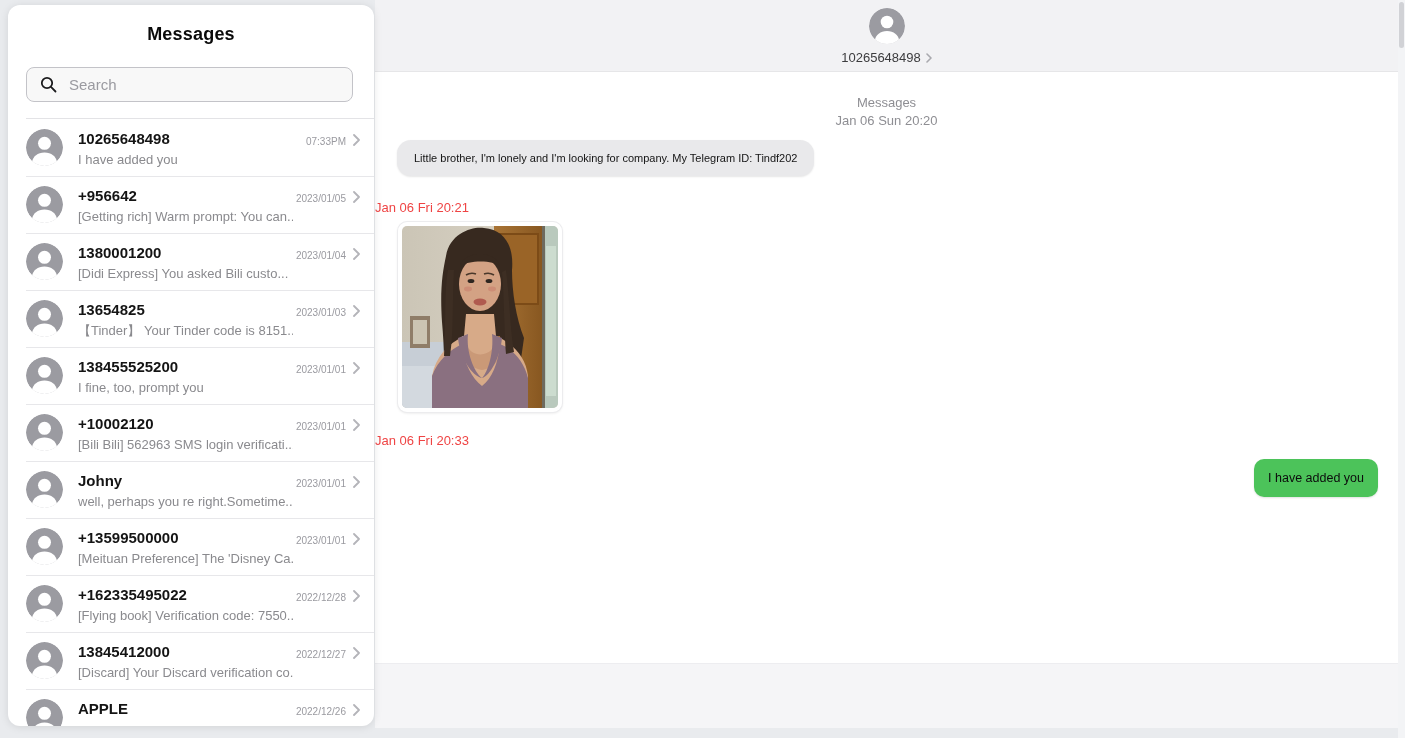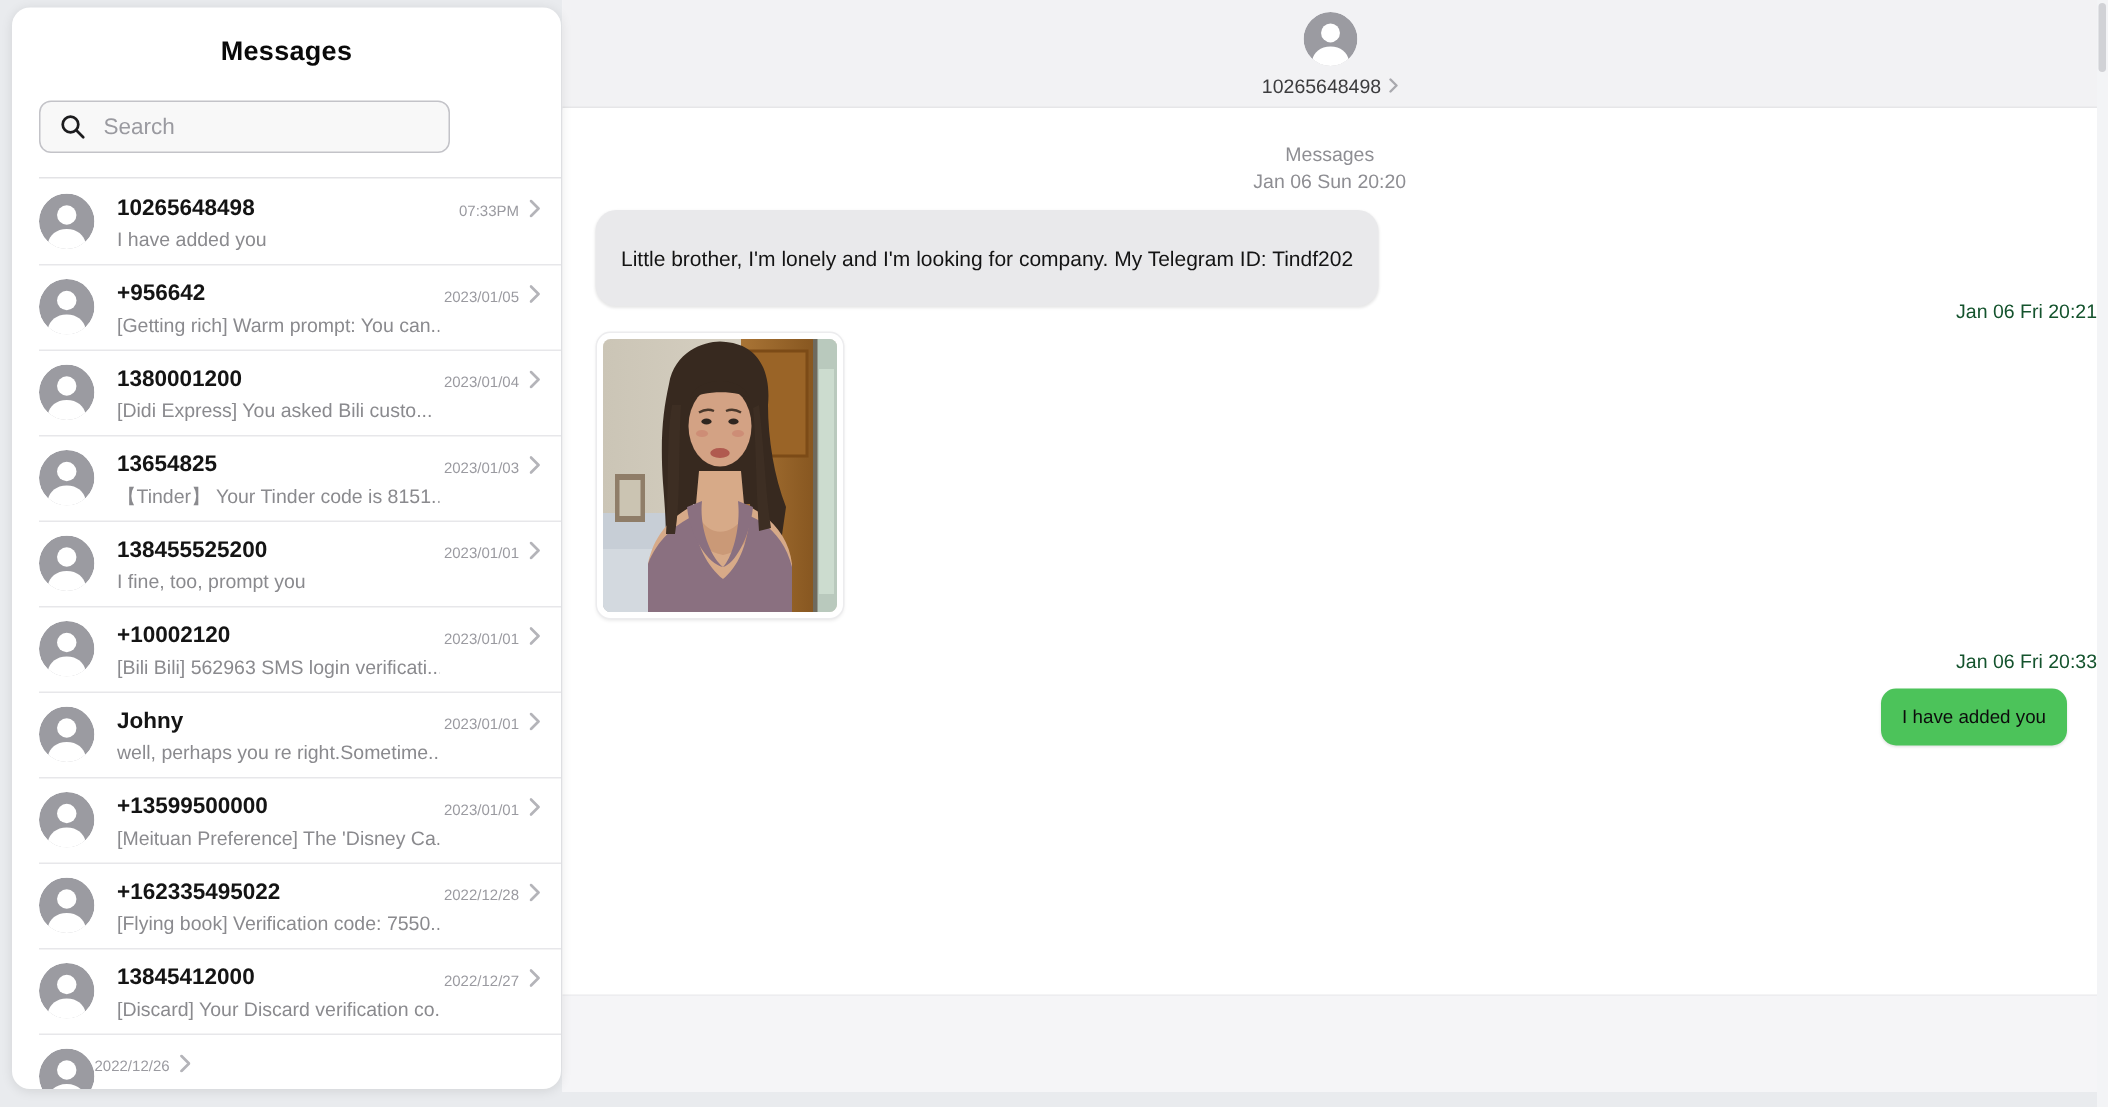--- a/index.html
+++ b/index.html
@@ -16,21 +16,21 @@
     background:#ffffff; border-radius:12px;
     box-shadow:0 1px 8px rgba(0,0,0,.10);
     overflow:hidden; z-index:3;
   }
   .sidebar-title {
     text-align:center; font-size:18px; font-weight:bold; color:#0a0a0a;
     padding-top:19px; letter-spacing:.2px;
   }
   .search-wrap { margin:22px 20px 0 18px; position:relative; }
   .search-box {
-    width:274px; height:35px; border:1px solid #c3c3c8; border-radius:8px;
+    width:327px; height:35px; border:1px solid #c3c3c8; border-radius:8px;
     background:#f8f8f8; padding:0 12px 0 42px; font-size:15px; color:#1c1c1e;
     font-family:"Liberation Sans", sans-serif; outline:none;
   }
   .search-box::placeholder { color:#9a9aa0; }
   .search-icon { position:absolute; left:14px; top:9px; }
   .sidebar-divider { height:1px; background:#e3e3e6; margin:16px 0 0 18px; }
   .conv-list { }
   .conv-row {
     display:flex; align-items:flex-start; padding:10px 14px 0 18px;
     height:57px; cursor:pointer; position:relative;
@@ -59,25 +59,25 @@
     display:flex; flex-direction:column; align-items:center; padding-top:8px;
   }
   .chat-header .conv-avatar { width:36px; height:36px; flex:0 0 36px; }
   .chat-contact {
     display:flex; align-items:center; margin-top:4px; cursor:pointer;
   }
   .chat-contact-name { font-size:13px; color:#3c3c3e; }
   .chat-contact .chev { margin-left:5px; margin-top:1px; }
   .chat-body { position:absolute; left:0; top:73px; width:100%; height:590px; background:#fff; }
   .sys-block { text-align:center; color:#8e8e93; font-size:13px; line-height:18px; margin-top:21px; }
-  .sys-line  { text-align:right; color:#14532d; font-size:13px; }
+  .sys-line  { text-align:left; color:#ef4444; font-size:13px; }
   .bubble-in {
     position:absolute; left:22px; top:67px;
-    background:#e9e9eb; border-radius:14px; padding:24px 17px;
-    font-size:14px; color:#141414; white-space:nowrap;
+    background:#e9e9eb; border-radius:14px; padding:12px 17px;
+    font-size:11px; color:#141414; white-space:nowrap;
     box-shadow:0 1px 2px rgba(0,0,0,.10);
   }
   .ts-2 { position:absolute; left:0; width:100%; top:127px; }
   .photo-msg {
     position:absolute; left:23px; top:149px; width:164px; height:190px;
     background:#fff; border-radius:9px; padding:4px;
     box-shadow:0 0 0 1px #ececee, 0 1px 3px rgba(0,0,0,.12);
     cursor:pointer;
   }
   .photo-msg svg { display:block; width:156px; height:182px; border-radius:5px; }
@@ -302,20 +302,24 @@
             </svg></span>
       </span>
     </div>
 
     <div class="conv-row">
       <span class="conv-avatar"><svg viewBox="0 0 40 40" width="37" height="37">
             <circle cx="20" cy="20" r="20" fill="#9b9ba1"></circle>
             <circle cx="20" cy="15.5" r="7" fill="#fff"></circle>
             <path d="M20 25.5c-7.5 0-12.5 4.5-13.5 10a20 20 0 0 0 27 0c-1-5.5-6-10-13.5-10z" fill="#fff"></path>
           </svg></span>
+      <span class="conv-texts">
+        <div class="conv-name">APPLE</div>
+        <div class="conv-preview"></div>
+      </span>
       <span class="conv-meta">
         <span class="conv-time">2022/12/26</span>
         <span class="chev"><svg width="7" height="12" viewBox="0 0 7 12">
               <path d="M1 1l5 5-5 5" fill="none" stroke="#b4b4b9" stroke-width="1.8" stroke-linecap="round" stroke-linejoin="round"></path>
             </svg></span>
       </span>
     </div>
   </div>
 </div>
 

